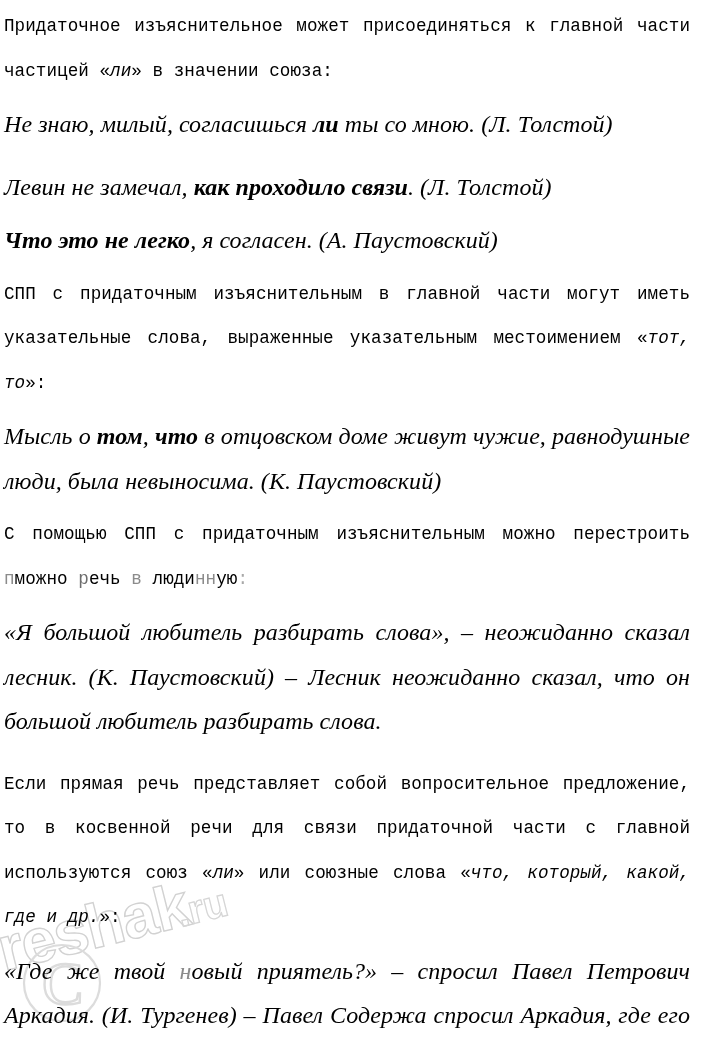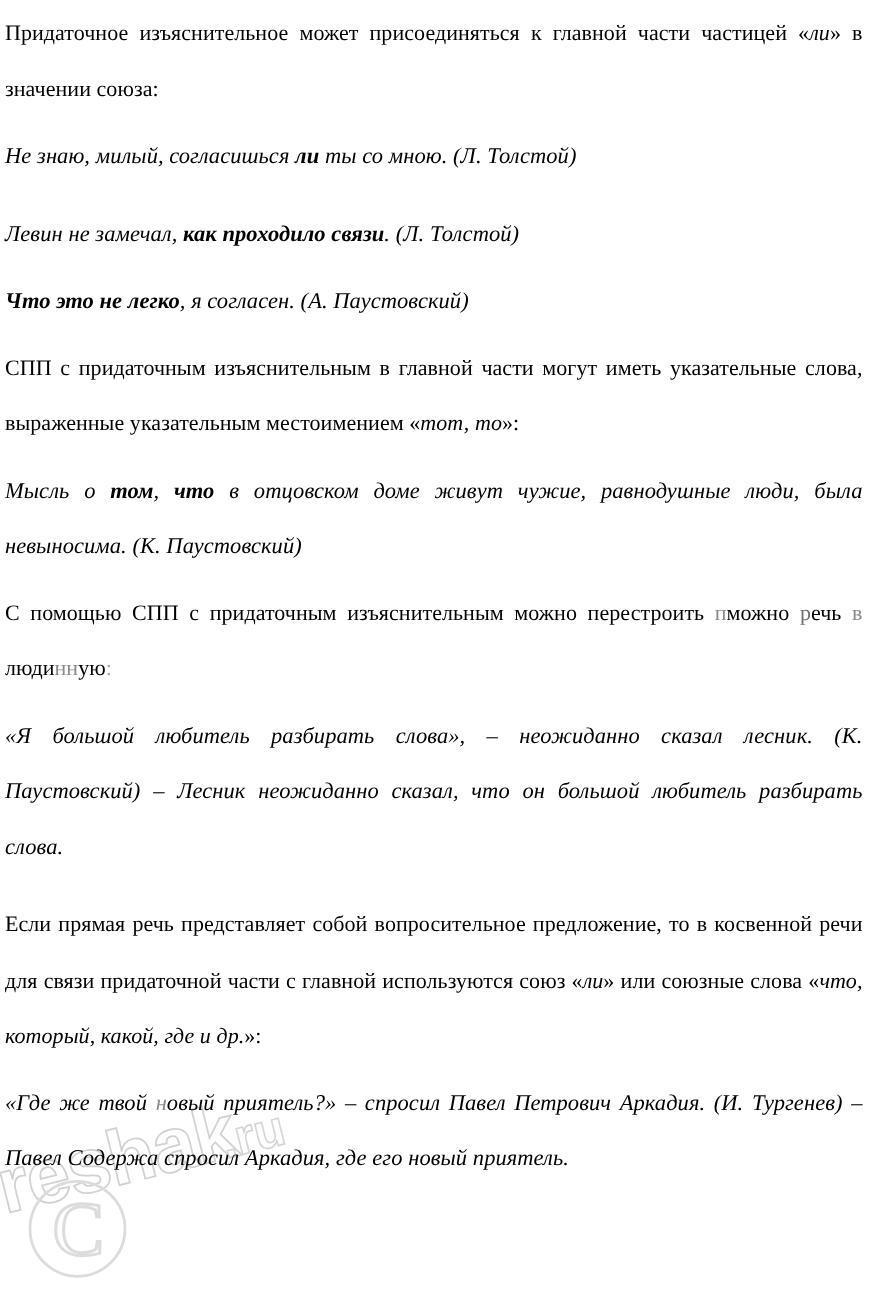--- a/index.html
+++ b/index.html
@@ -30,24 +30,25 @@
     text-justify: inter-word;
     font-size: 17.6px;
     line-height: 44.5px;
     letter-spacing: 0.05px;
   }
   .p.last-line-left {
     text-align-last: left;
   }
   .p.ex {
     font-style: italic;
-    font-size: 18px;
+    font-size: 24px;
   }
   .p.body {
     font-style: normal;
+    font-family: Liberation Mono, monospace;
   }
   .gap {
     height: 9px;
   }
   b.bi {
     font-weight: bold;
   }
   i.it {
     font-style: italic;
   }

